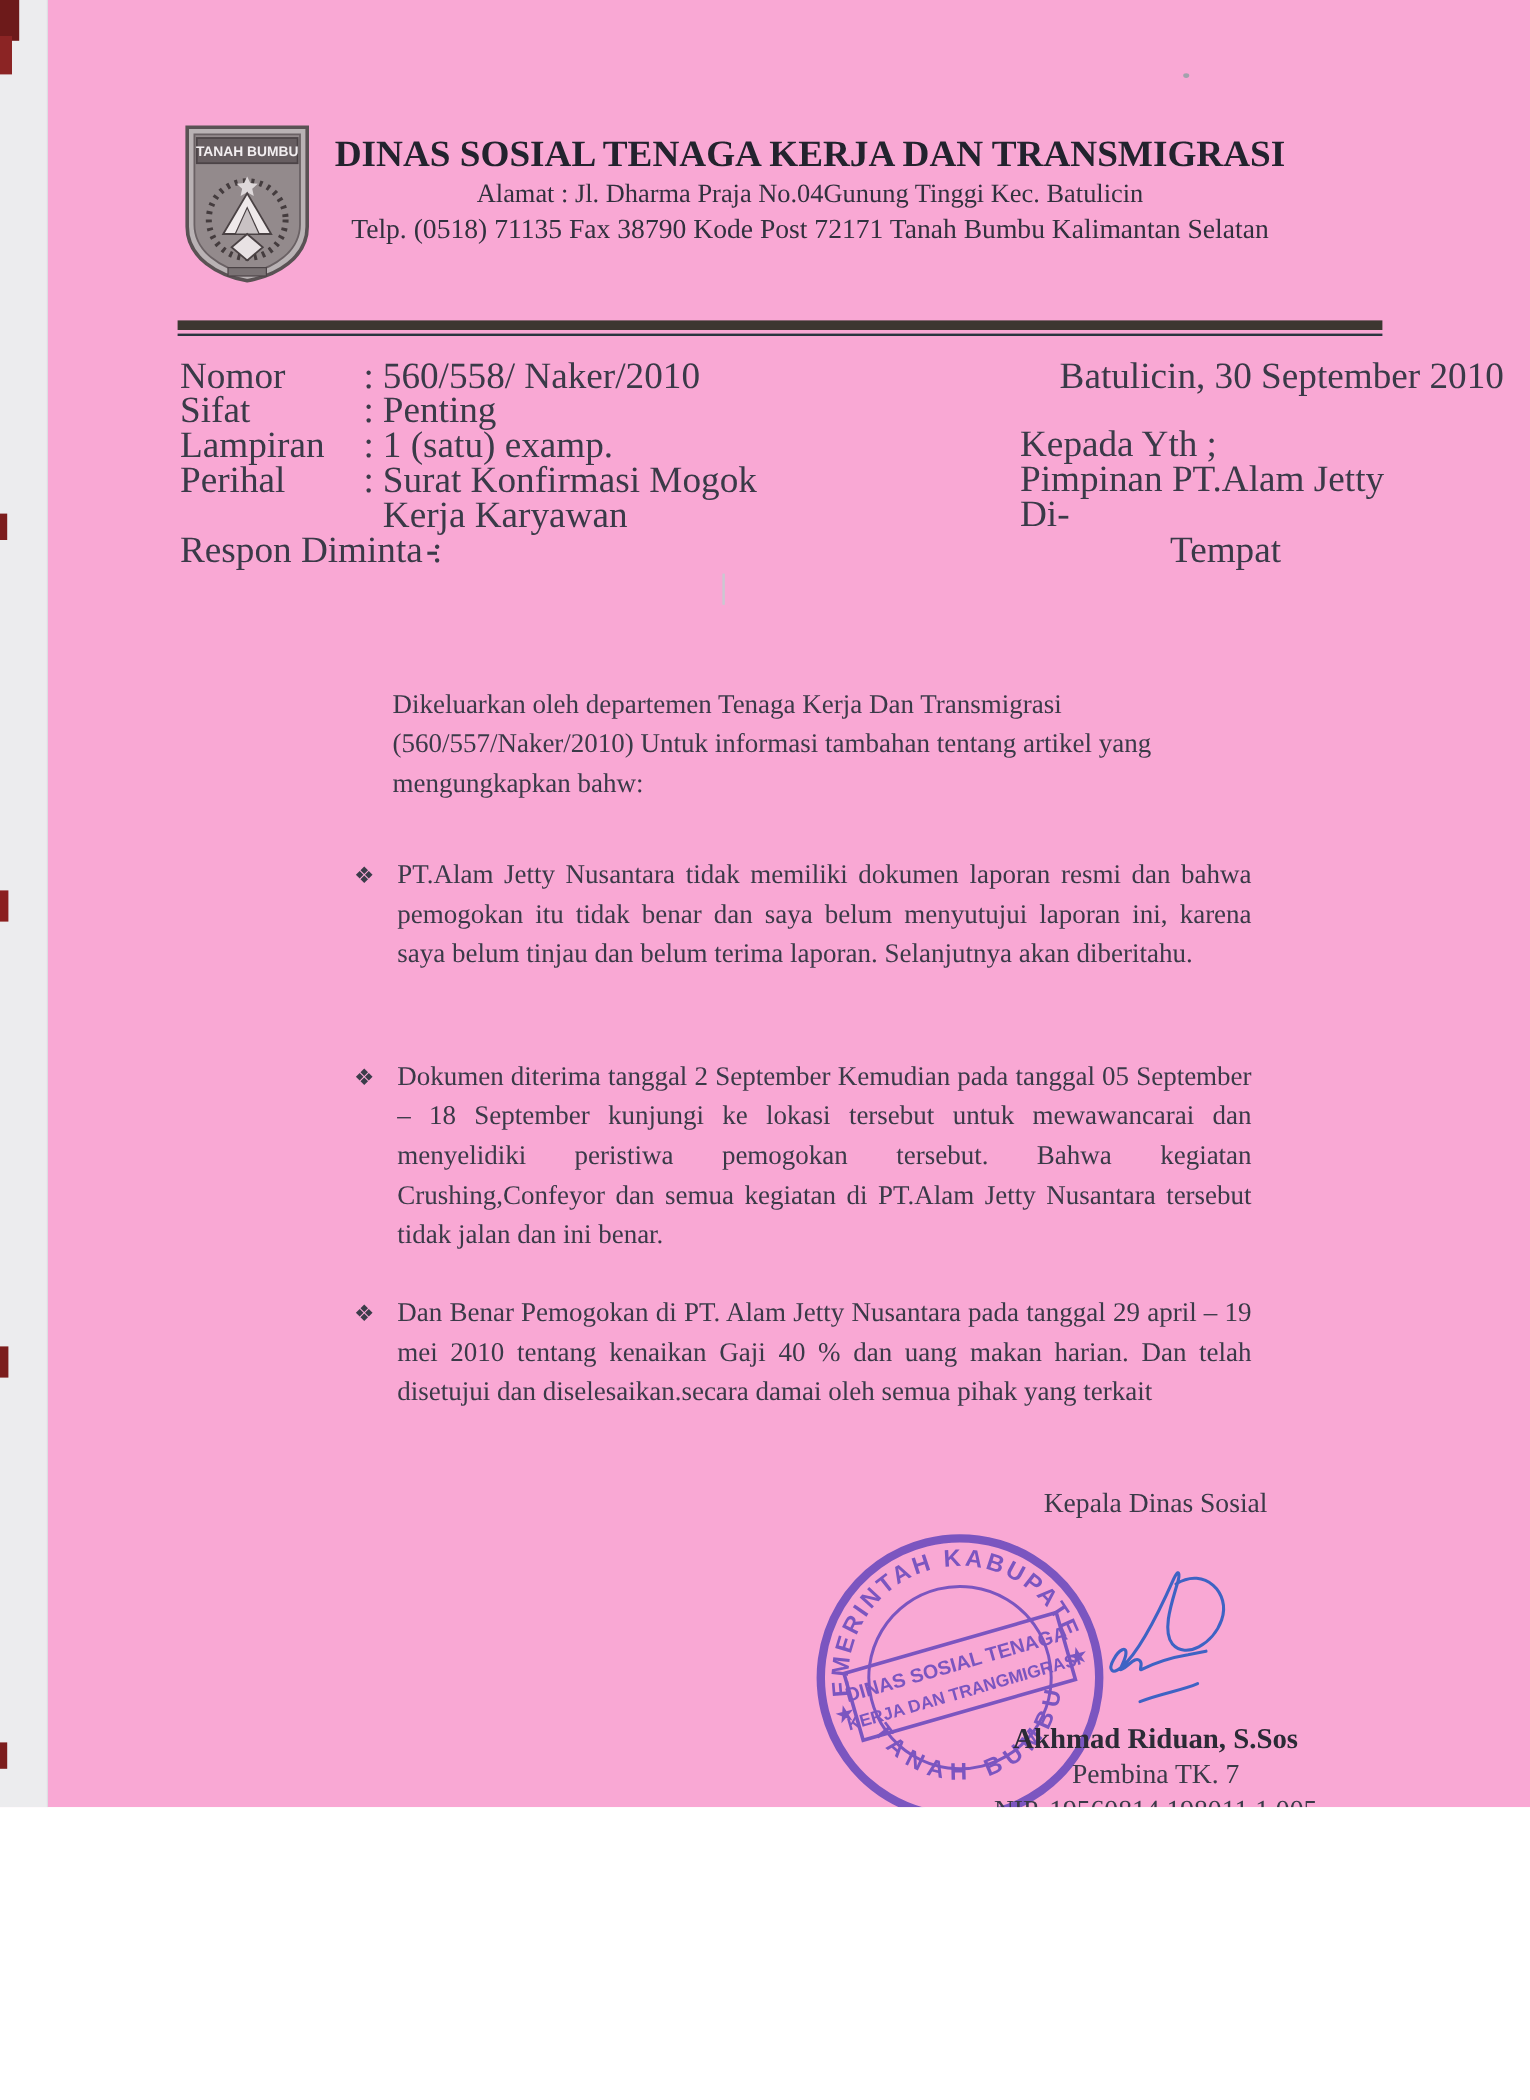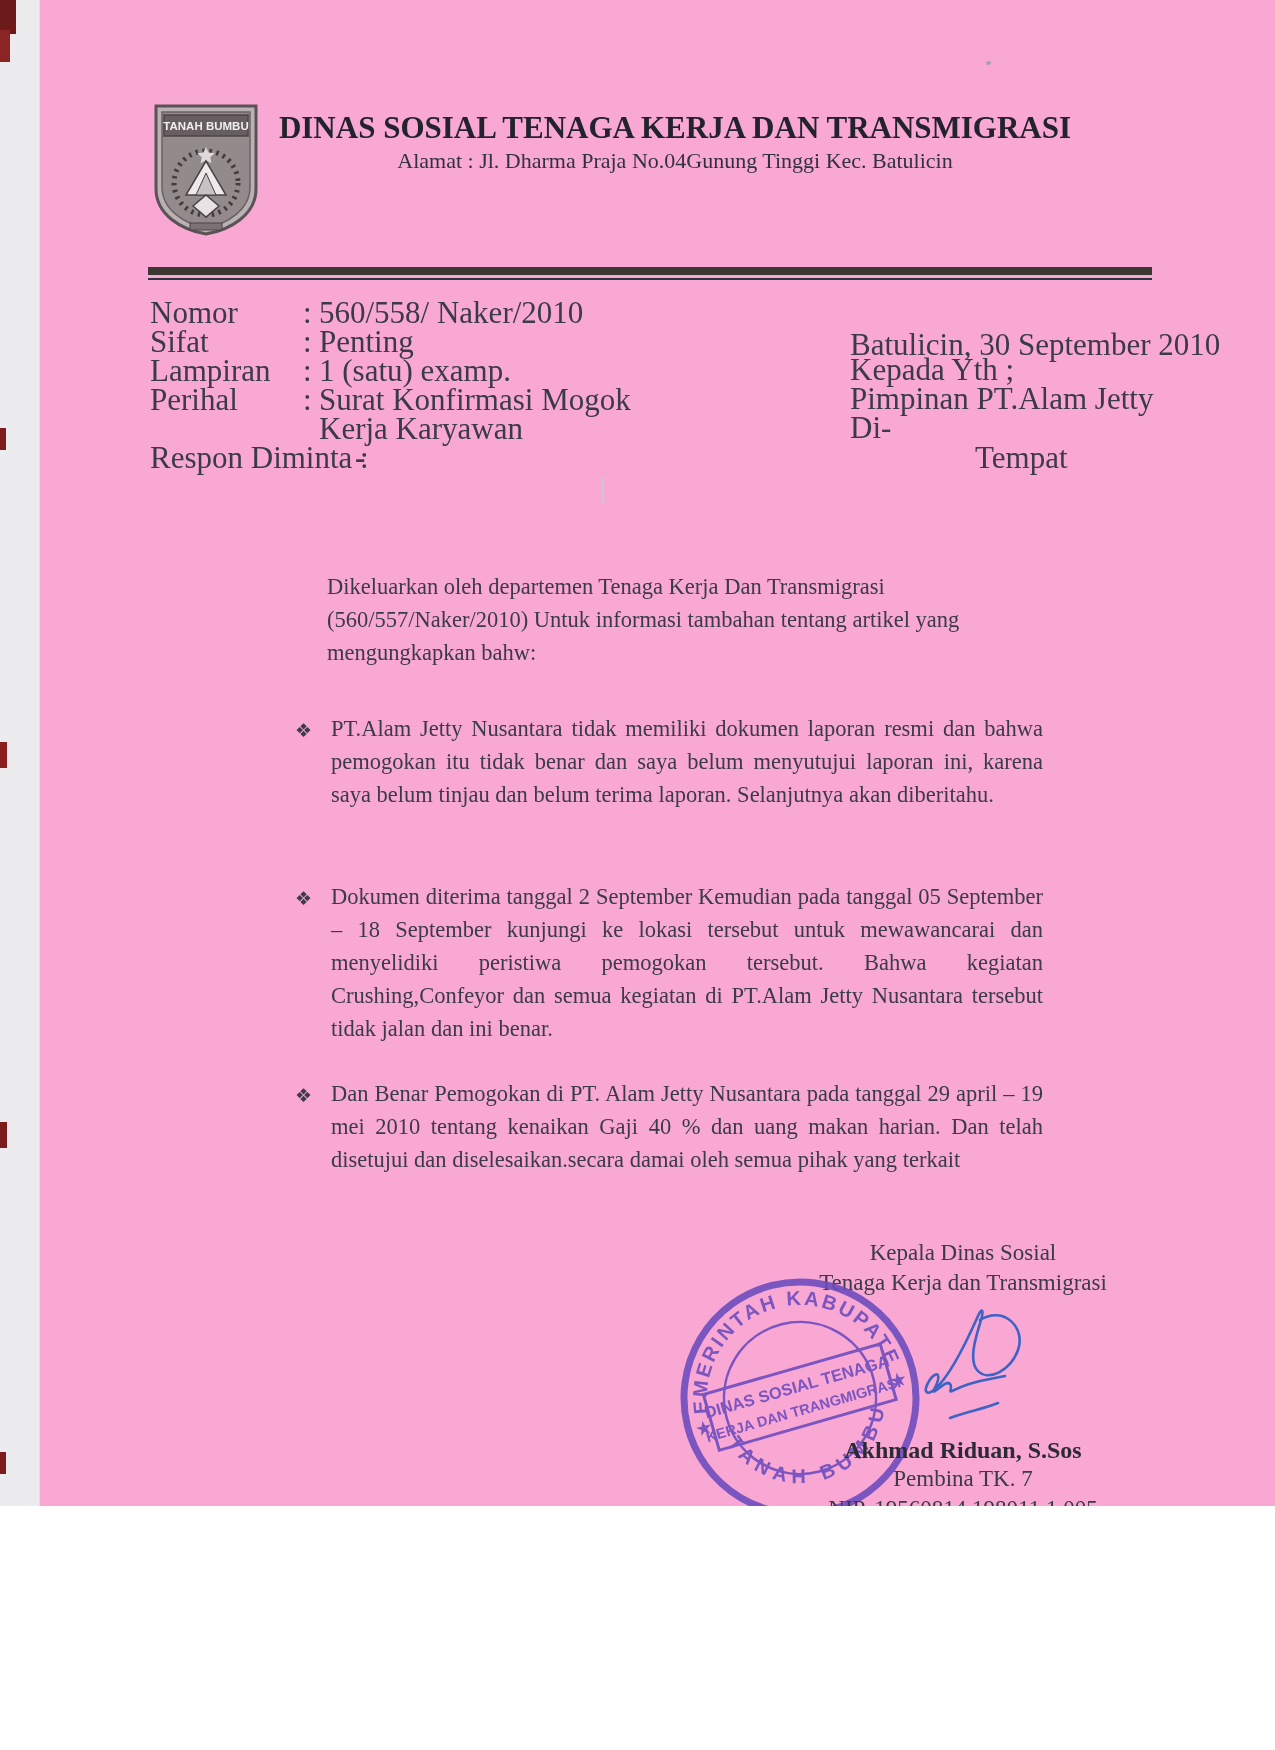--- a/index.html
+++ b/index.html
@@ -70,20 +70,21 @@
       <path d="M36,92 L56,58 L76,92 Z" fill="#efe9ea" stroke="#4a4244" stroke-width="1.5"></path>
       <path d="M46,92 L56,70 L66,92 Z" fill="#c9c2c4" stroke="#4a4244" stroke-width="1"></path>
       <path d="M56,92 l13,11 -13,11 -13,-11 Z" fill="#e8e2e4" stroke="#4a4244" stroke-width="1.5"></path>
       <rect x="40" y="120" width="32" height="7" fill="#7a7274" stroke="#4c4447" stroke-width="1"></rect>
     </svg>
   </div>
 
   <div class="abs hdr-text">
     <div class="hdr-l2">DINAS SOSIAL TENAGA KERJA DAN TRANSMIGRASI</div>
     <div class="hdr-l3">Alamat : Jl. Dharma Praja No.04Gunung Tinggi Kec. Batulicin</div>
+    <div class="hdr-l4">Telp. (0518) 71135 Fax 38790 Kode Post 72171 Tanah Bumbu Kalimantan Selatan</div>
   </div>
   <div class="abs rule-thick"></div>
   <div class="abs rule-thin"></div>
 
   <div class="abs meta-row" style="left:150px;top:298px;">
     <span class="meta-label">Nomor</span><span class="meta-colon">:</span><span>560/558/ Naker/2010</span>
   </div>
   <div class="abs meta-row" style="left:150px;top:327px;">
     <span class="meta-label">Sifat</span><span class="meta-colon">:</span><span>Penting</span>
   </div>
@@ -96,21 +97,21 @@
   <div class="abs meta-row" style="left:319px;top:414px;">
     <span>Kerja Karyawan</span>
   </div>
   <div class="abs meta-row" style="left:150px;top:443px;">
     <span>Respon Diminta :</span>
   </div>
   <div class="abs meta-row" style="left:355px;top:443px;font-weight:bold;">
     <span>-</span>
   </div>
 
-  <div class="abs meta-row" style="left:850px;top:298px;margin-top:32px;">Batulicin, 30 September 2010</div>
+  <div class="abs meta-row" style="left:883px;top:298px;">Batulicin, 30 September 2010</div>
   <div class="abs meta-row" style="left:850px;top:355px;">Kepada Yth ;</div>
   <div class="abs meta-row" style="left:850px;top:384px;">Pimpinan PT.Alam Jetty</div>
   <div class="abs meta-row" style="left:850px;top:413px;">Di-</div>
   <div class="abs meta-row" style="left:975px;top:443px;">Tempat</div>
 
   <div class="abs body-text" style="left:327px;top:570px;width:648px;">Dikeluarkan oleh departemen Tenaga Kerja Dan Transmigrasi (560/557/Naker/2010) Untuk informasi tambahan tentang artikel yang mengungkapkan bahw:</div>
 
   <div class="abs body-text bullet" style="left:295px;top:712px;width:748px;">
     <span class="bullet-marker">❖</span>
     <span class="bullet-body">PT.Alam Jetty Nusantara tidak memiliki dokumen laporan resmi dan bahwa pemogokan itu tidak benar dan saya belum menyutujui laporan ini, karena saya belum tinjau dan belum terima laporan. Selanjutnya akan diberitahu.</span>
@@ -121,21 +122,20 @@
     <span class="bullet-body">Dokumen diterima tanggal 2 September Kemudian pada tanggal 05 September – 18 September kunjungi ke lokasi tersebut untuk mewawancarai dan menyelidiki peristiwa pemogokan tersebut. Bahwa kegiatan Crushing,Confeyor dan semua kegiatan di PT.Alam Jetty Nusantara tersebut tidak jalan dan ini benar.</span>
   </div>
 
   <div class="abs body-text bullet" style="left:295px;top:1077px;width:748px;">
     <span class="bullet-marker">❖</span>
     <span class="bullet-body">Dan Benar Pemogokan di PT. Alam Jetty Nusantara pada tanggal 29 april – 19 mei 2010 tentang kenaikan Gaji 40 % dan uang makan harian. Dan telah disetujui dan diselesaikan.secara damai oleh semua pihak yang terkait</span>
   </div>
 
   <div class="abs sig" style="left:790px;top:1238px;">
     <div class="sig-title">Kepala Dinas Sosial</div>
-    <div class="sig-title">Tenaga Kerja dan Transmigrasi</div>
   </div>
 
   <div class="abs stamp-wrap">
     <svg width="280" height="280" viewBox="0 0 280 280">
       <defs>
         <path id="arcTop" d="M47,140 A93,93 0 0 1 233,140"></path>
         <path id="arcBottom" d="M55,140 A85,85 0 0 0 225,140"></path>
       </defs>
       <g stroke="#6a4abe" fill="none">
         <circle cx="140" cy="140" r="116" stroke-width="7"></circle>

